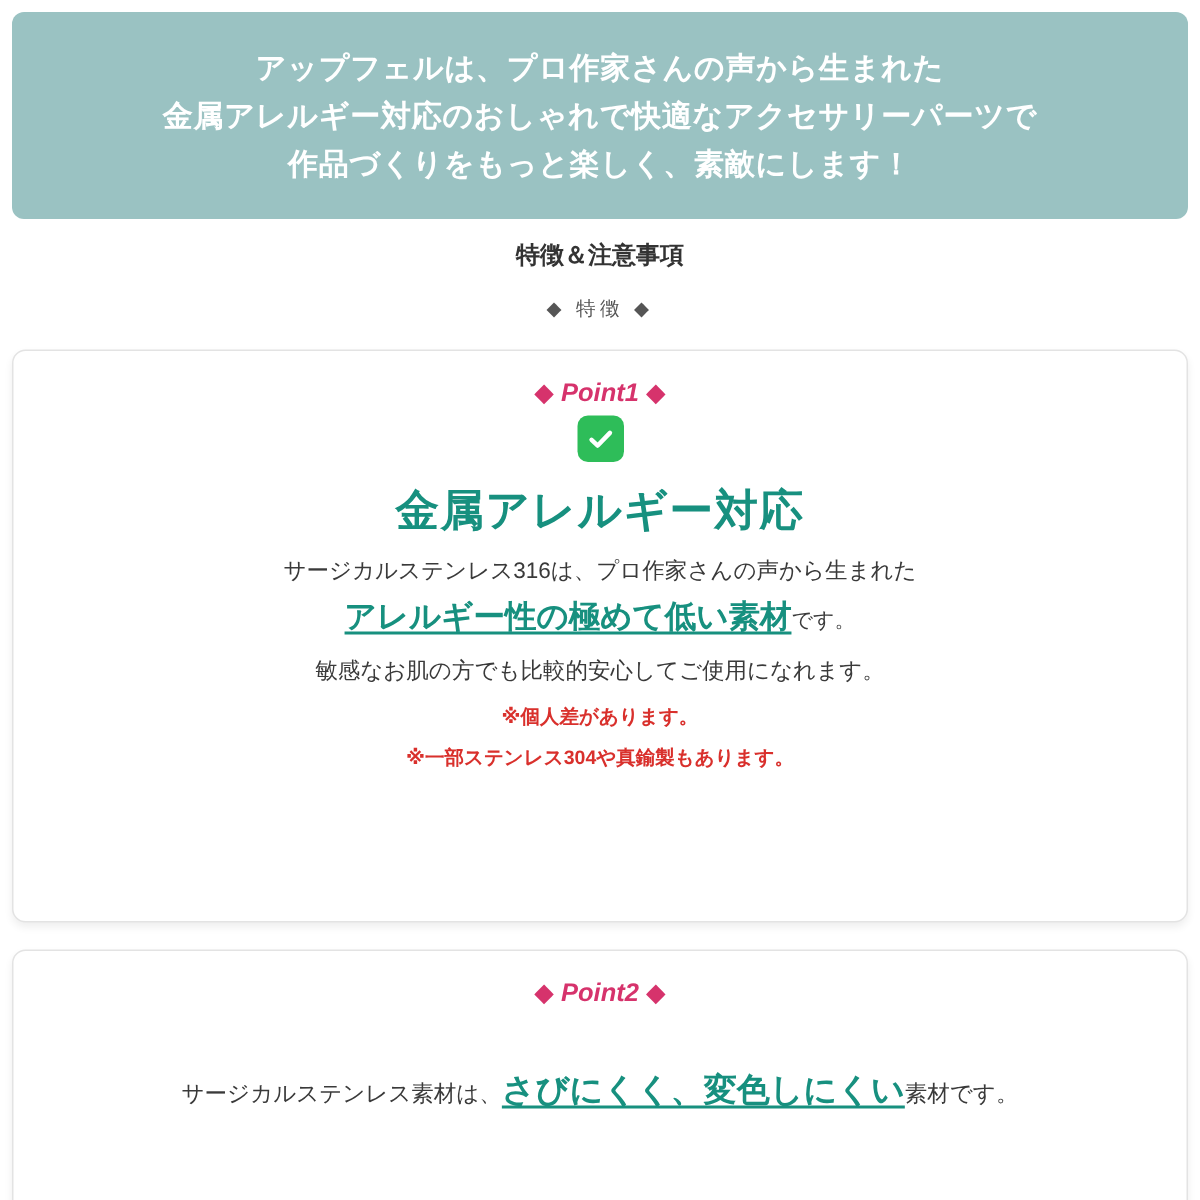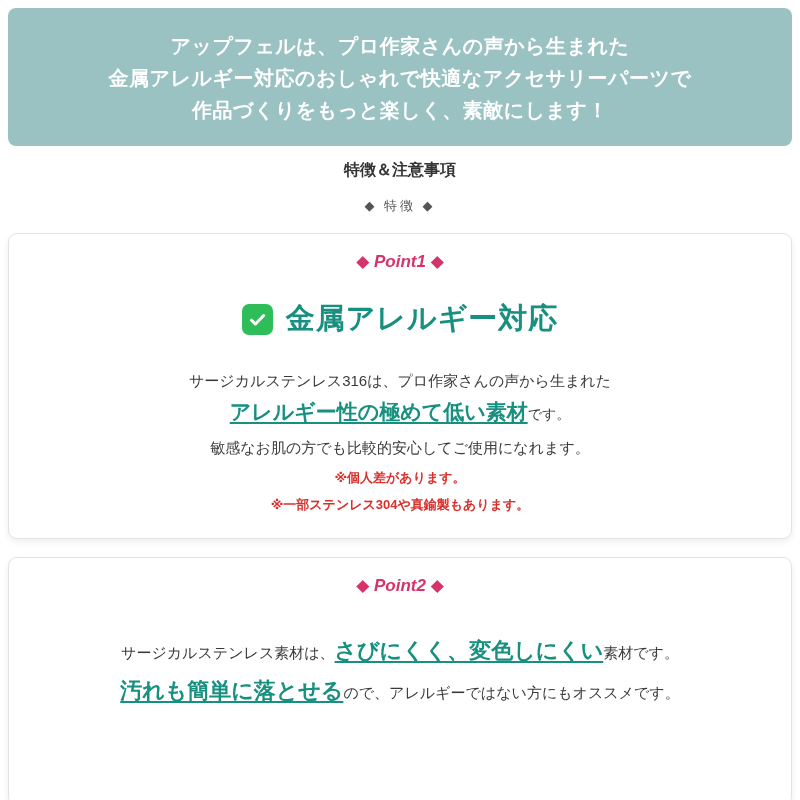--- a/index.html
+++ b/index.html
@@ -52,37 +52,37 @@
     margin:18px 8px 0;
     background:#ffffff;
     border:1px solid var(--card-border);
     border-radius:9px;
     box-shadow:0 3px 6px rgba(0,0,0,.07);
     text-align:center;
     display:flex;
     flex-direction:column;
     align-items:center;
   }
-  .card.point1{height:306px;padding:16px 20px 28px;text-align:right;}
+  .card.point1{height:382px;padding:16px 20px 28px;text-align:right;}
   .card.point2{height:248px;padding:16px 20px 28px;}
   .point-label{
     font-size:17px;
     font-weight:bold;
     font-style:italic;
     color:var(--accent-pink);
     line-height:24px;
   }
   .heading-row{
     display:flex;
     align-items:center;
     justify-content:center;
     gap:13px;
     height:40px;
   }
-  .point1 .heading-row{margin-top:25px;}
+  .point1 .heading-row{margin-top:25px;flex-direction:column;}
   .point2 .heading-row{margin-top:30px;}
   .card-heading{
     font-size:29px;
     font-weight:bold;
     color:var(--accent-teal);
     letter-spacing:1px;
   }
   .check-icon{
     width:31px;height:31px;
     background:var(--check-green);
@@ -162,16 +162,13 @@
 </section>
 
 <section class="card point2">
   <div class="point-label">◆ Point2 ◆</div>
 
 
   <p class="mixed-line line1">
     <span class="plain">サージカルステンレス素材は、</span><span class="hl hl-xl">さびにくく、変色しにくい</span><span class="plain">素材です。</span>
   </p>
 
-  <p class="mixed-line line2">
-    <span class="hl hl-xl">汚れも簡単に落とせる</span><span class="plain">ので、アレルギーではない方にもオススメです。</span>
-  </p>
 </section>
 
 </body></html>

